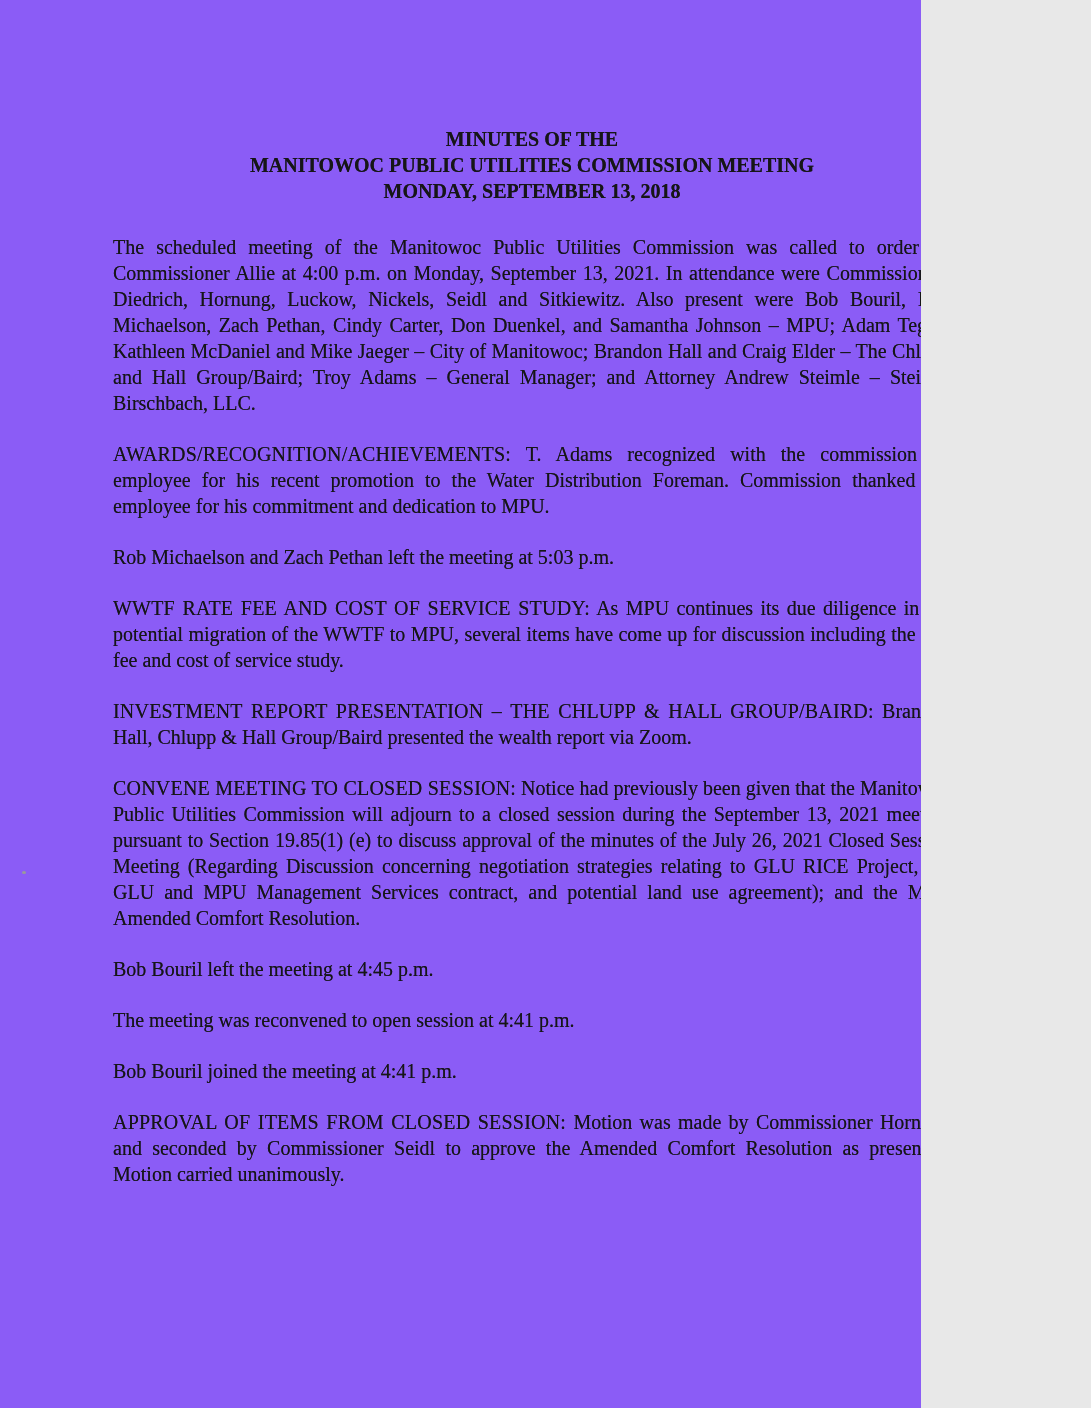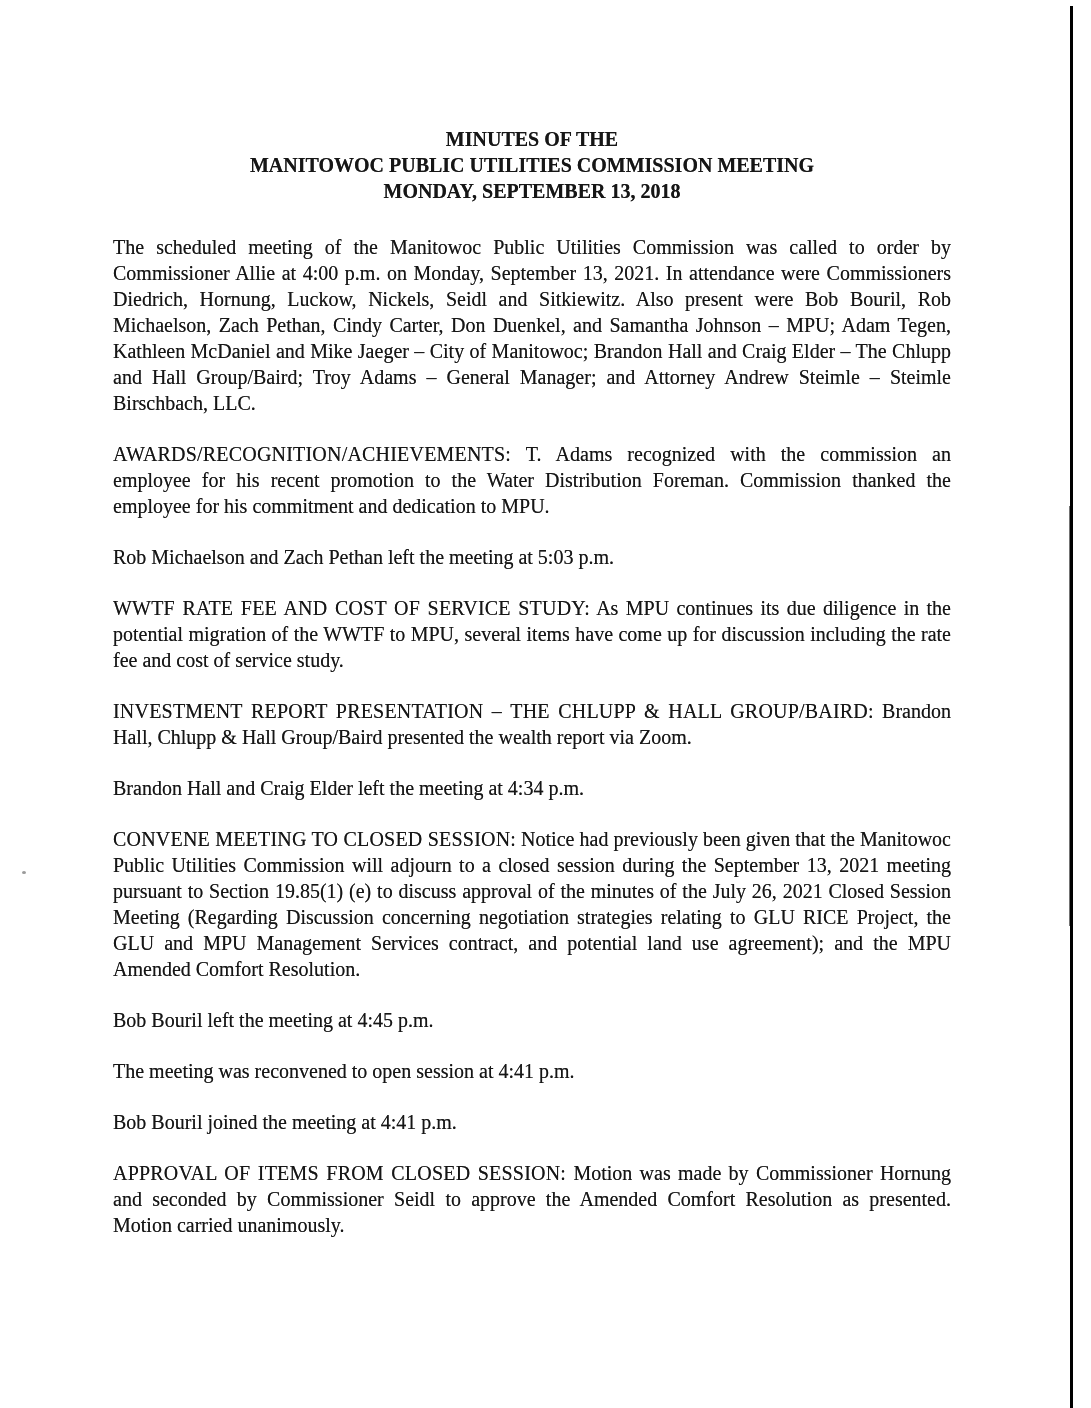--- a/index.html
+++ b/index.html
@@ -2,23 +2,23 @@
 <html><head>
 <meta charset="utf-8">
 <style>
   html, body {
     margin: 0;
     padding: 0;
     background: #e8e8e8;
   }
   .page {
     position: relative;
-    width: 1091px;
+    width: 921px;
     height: 1408px;
-    background: #ffffff;
+    background: #8b5cf6;
     overflow: hidden;
     font-family: "Liberation Serif", "DejaVu Serif", serif;
     color: #161616;
   }
   .text-block {
     position: absolute;
     left: 113px;
     top: 126px;
     width: 838px;
   }
@@ -87,21 +87,20 @@
 
     <p class="section"><b>AWARDS/RECOGNITION/ACHIEVEMENTS:</b><span> T. Adams recognized with the commission an employee for his recent promotion to the Water Distribution Foreman. Commission thanked the employee for his commitment and dedication to MPU.</span></p>
 
     <p class="section"><b></b><span>Rob Michaelson and Zach Pethan left the meeting at 5:03 p.m.</span></p>
 
     <p class="section"><b>WWTF RATE FEE AND COST OF SERVICE STUDY:</b><span> As MPU continues its due diligence in the potential migration of the WWTF to MPU, several items have come up for discussion including the rate fee and cost of service study.</span></p>
 
 
     <p class="section"><b>INVESTMENT REPORT PRESENTATION – THE CHLUPP &amp; HALL GROUP/BAIRD:</b><span> Brandon Hall, Chlupp &amp; Hall Group/Baird presented the wealth report via Zoom.</span></p>
 
-    <p class="section"><b></b><span>Brandon Hall and Craig Elder left the meeting at 4:34 p.m.</span></p>
 
     <p class="section"><b>CONVENE MEETING TO CLOSED SESSION:</b><span>  Notice had previously been given that the Manitowoc Public Utilities Commission will adjourn to a closed session during the September 13, 2021 meeting pursuant to Section 19.85(1) (e) to discuss approval of the minutes of the July 26, 2021 Closed Session Meeting (Regarding Discussion concerning negotiation strategies relating to GLU RICE Project, the GLU and MPU Management Services contract, and potential land use agreement); and the MPU Amended Comfort Resolution.</span></p>
 
 
     <p class="section"><b></b><span>Bob Bouril left the meeting at 4:45 p.m.</span></p>
 
     <p class="section"><b></b><span>The meeting was reconvened to open session at 4:41 p.m.</span></p>
 
     <p class="section"><b></b><span>Bob Bouril joined the meeting at 4:41 p.m.</span></p>
 

